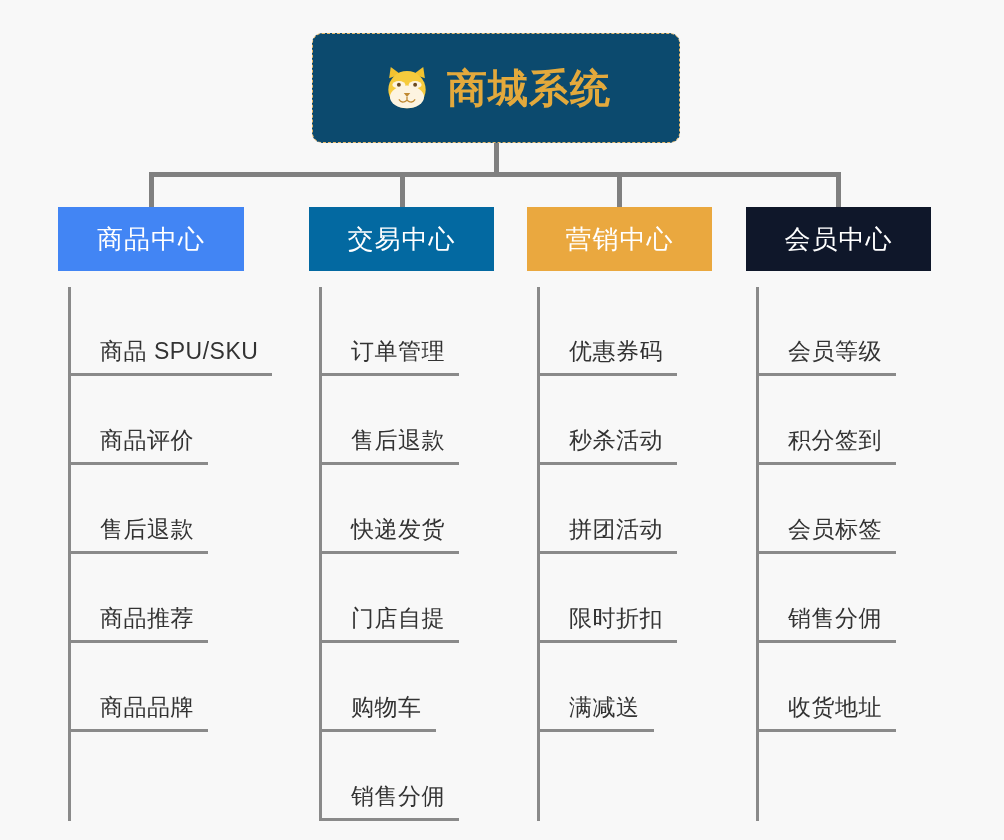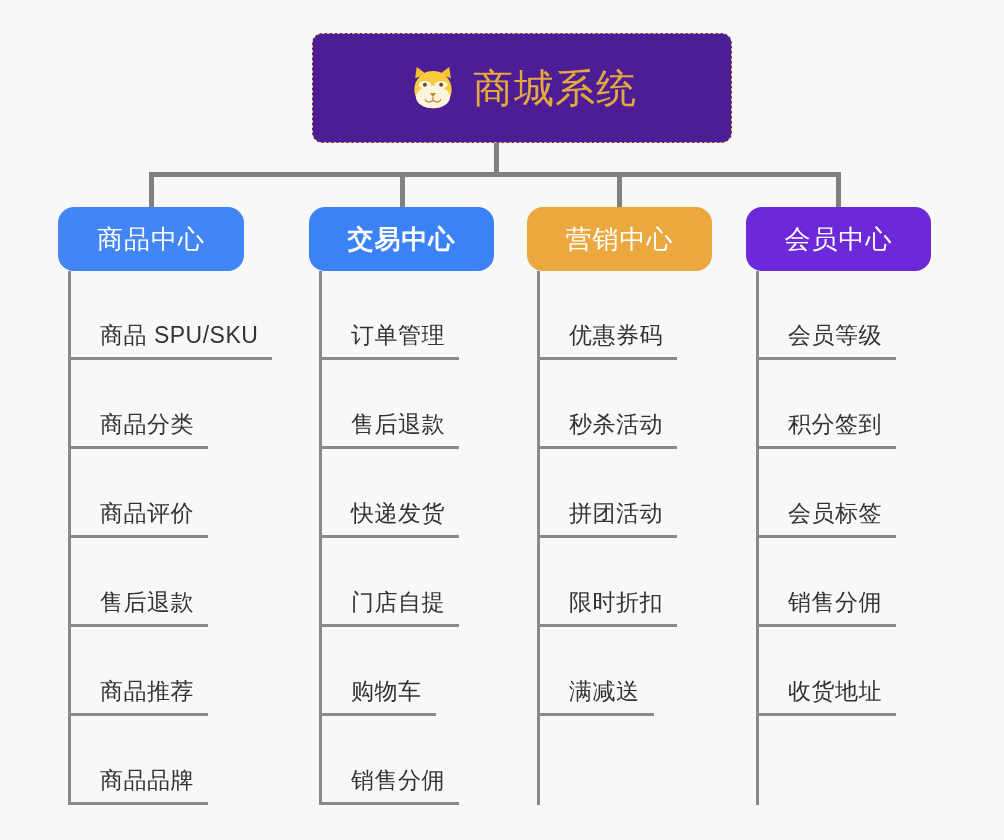--- a/index.html
+++ b/index.html
@@ -18,30 +18,31 @@
   #chart {
     position: absolute;
     inset: 0;
   }
 
   
   .root-node {
     position: absolute;
     left: 312px;
     top: 33px;
-    width: 420px;
+    width: 368px;
     height: 110px;
     box-sizing: border-box;
-    background: #4c1d95;
+    background: #0c4a6e;
     border: 1px dashed #e8b96a;
     border-radius: 10px;
     display: flex;
     align-items: center;
     justify-content: center;
     gap: 14px;
+    font-weight: bold;
   }
   .root-emoji {
     width: 52px;
     height: 52px;
     position: relative;
     flex: 0 0 auto;
   }
   .root-emoji svg { display: block; width: 52px; height: 52px; }
   .root-title {
     font-size: 40px;
@@ -75,34 +76,34 @@
   }
 
   
   .column {
     position: absolute;
     top: 207px;
   }
   .cat-header {
     box-sizing: border-box;
     height: 64px;
-    border-radius: 16px;
+    border-radius: 0;
     display: flex;
     align-items: center;
     justify-content: center;
     color: #ffffff;
     font-size: 26px;
     letter-spacing: 1px;
     white-space: nowrap;
   }
 
   
   .leaves {
     position: relative;
-    margin-top: 0;
+    margin-top: 16px;
   }
   .spine {
     position: absolute;
     left: 10px;
     top: 0;
     width: 3px;
     background: #8a8a8a;
   }
   .leaf {
     position: relative;
@@ -167,39 +168,36 @@
   <div class="column" id="col-0" style="left:58px;  width:186px;">
     <div class="cat-header" style="background: rgb(66, 133, 244);">
       <span>商品中心</span>
     </div>
     <div class="leaves">
       <div class="spine" style="height: 534px;"></div>
       <div class="leaf">
           <span class="leaf-inner"><span class="leaf-label">商品 SPU/SKU</span></span>
         </div>
       <div class="leaf">
-          <span class="leaf-inner"><span class="leaf-label">商品分类</span></span>
-        </div>
-      <div class="leaf">
           <span class="leaf-inner"><span class="leaf-label">商品评价</span></span>
         </div>
       <div class="leaf">
           <span class="leaf-inner"><span class="leaf-label">售后退款</span></span>
         </div>
       <div class="leaf">
           <span class="leaf-inner"><span class="leaf-label">商品推荐</span></span>
         </div>
       <div class="leaf">
           <span class="leaf-inner"><span class="leaf-label">商品品牌</span></span>
         </div>
     </div>
   </div>
 
   <div class="column" id="col-1" style="left:309px; width:185px;">
-    <div class="cat-header" style="background: #3b82f6; font-weight: bold;">
+    <div class="cat-header" style="background: #0369a1;">
       <span>交易中心</span>
     </div>
     <div class="leaves">
       <div class="spine" style="height: 534px;"></div>
       <div class="leaf">
           <span class="leaf-inner"><span class="leaf-label">订单管理</span></span>
         </div>
       <div class="leaf">
           <span class="leaf-inner"><span class="leaf-label">售后退款</span></span>
         </div>
@@ -236,21 +234,21 @@
       <div class="leaf">
           <span class="leaf-inner"><span class="leaf-label">限时折扣</span></span>
         </div>
       <div class="leaf">
           <span class="leaf-inner"><span class="leaf-label">满减送</span></span>
         </div>
     </div>
   </div>
 
   <div class="column" id="col-3" style="left:746px; width:185px;">
-    <div class="cat-header" style="background: #6d28d9; text-align: right;">
+    <div class="cat-header" style="background: #0f172a; text-align: right;">
       <span>会员中心</span>
     </div>
     <div class="leaves">
       <div class="spine" style="height: 534px;"></div>
       <div class="leaf">
           <span class="leaf-inner"><span class="leaf-label">会员等级</span></span>
         </div>
       <div class="leaf">
           <span class="leaf-inner"><span class="leaf-label">积分签到</span></span>
         </div>

